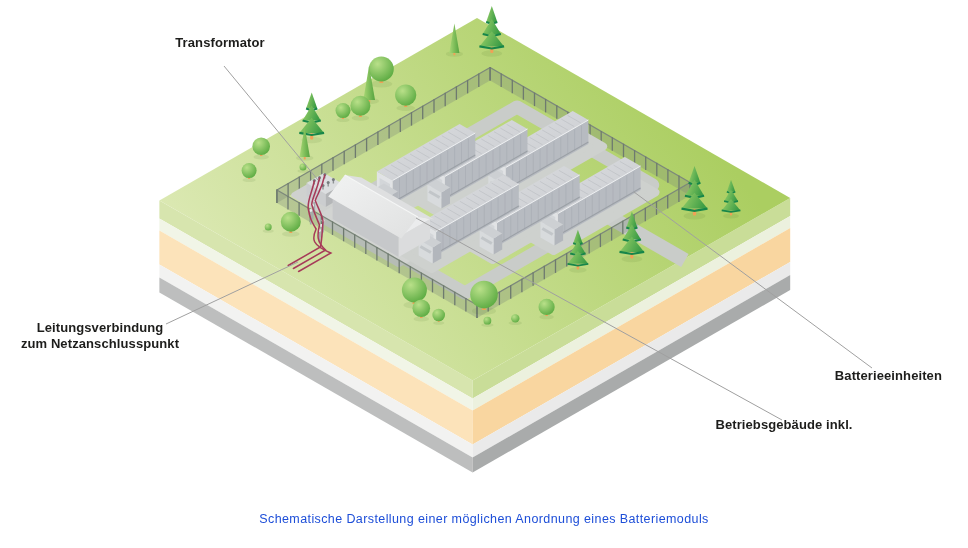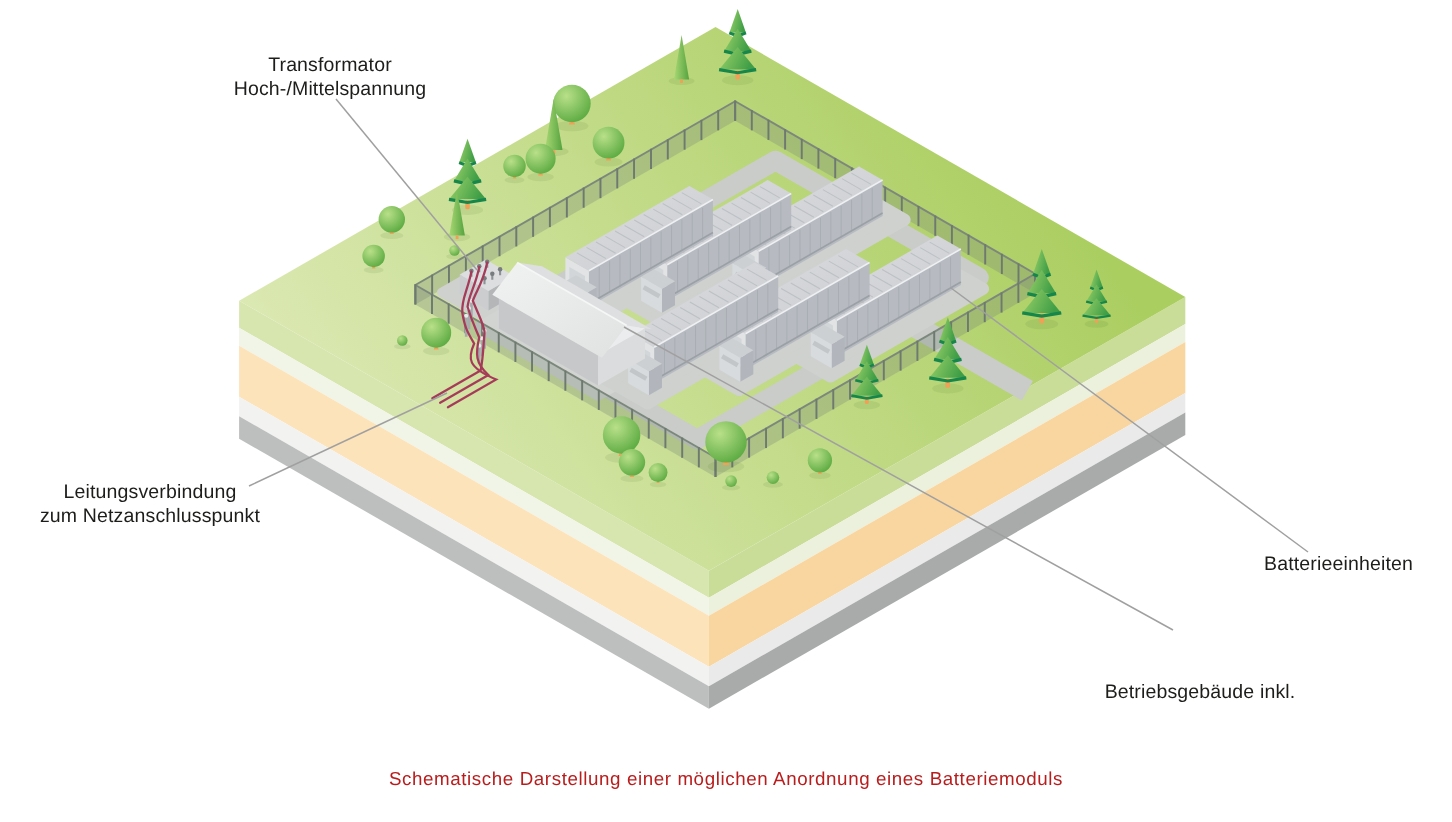--- a/index.html
+++ b/index.html
@@ -1,26 +1,26 @@
 <!DOCTYPE html>
 <html><head>
 <meta charset="utf-8">
 <style>
   html,body{margin:0;padding:0;background:#ffffff;}
   #stage{position:relative;width:968px;height:548px;background:#ffffff;overflow:hidden;
          font-family:"Liberation Sans",sans-serif;}
   #scene{position:absolute;left:0;top:0;}
-  .callout{position:absolute;font-weight:400;font-size:13px;line-height:1.25;
+  .callout{position:absolute;font-weight:700;font-size:13px;line-height:1.25;
            color:#1d1d1b;text-align:center;letter-spacing:.1px;}
   #lab-transformator{left:100px;top:35px;width:240px;}
   #lab-leitung{left:0px;top:320px;width:200px;}
   #lab-batterie{left:780px;top:368px;width:162px;text-align:right;}
-  #lab-betrieb{left:684px;top:417px;width:232px;margin-top:36px;}
+  #lab-betrieb{left:668px;top:417px;width:232px;}
   .caption{position:absolute;left:0;right:0;top:512px;text-align:center;
-           font-weight:400;font-size:12.5px;color:#b91c1c;letter-spacing:.4px;}
+           font-weight:400;font-size:12.5px;color:#1d4ed8;letter-spacing:.4px;}
 </style>
 </head>
 <body>
 
 <div id="stage">
   <svg id="scene" width="968" height="548" viewBox="0 0 968 548">
       <defs>
         <linearGradient id="gGrass" gradientUnits="userSpaceOnUse" x1="640" y1="40" x2="240" y2="330">
           <stop offset="0" stop-color="#abce61"></stop>
           <stop offset="1" stop-color="#dce9b4"></stop>
@@ -593,21 +593,20 @@
       <g>
         <line x1="224" y1="66" x2="318" y2="180" stroke="#a0a0a0" stroke-width="1"></line>
         <line x1="166" y1="324" x2="298" y2="262" stroke="#a0a0a0" stroke-width="1"></line>
         <line x1="872" y1="368" x2="634" y2="192" stroke="#a0a0a0" stroke-width="1"></line>
         <line x1="782" y1="420" x2="416" y2="218" stroke="#a0a0a0" stroke-width="1"></line>
       </g>
     </svg>
 
   <div class="callout" id="lab-transformator">
     <div>Transformator</div>
-    <div>Hoch-/Mittelspannung</div>
   </div>
   <div class="callout" id="lab-batterie">
     <div>Batterieeinheiten</div>
   </div>
   <div class="callout" id="lab-leitung">
     <div>Leitungsverbindung</div>
     <div>zum Netzanschlusspunkt</div>
   </div>
   <div class="callout" id="lab-betrieb">
     <div>Betriebsgebäude inkl.</div>

